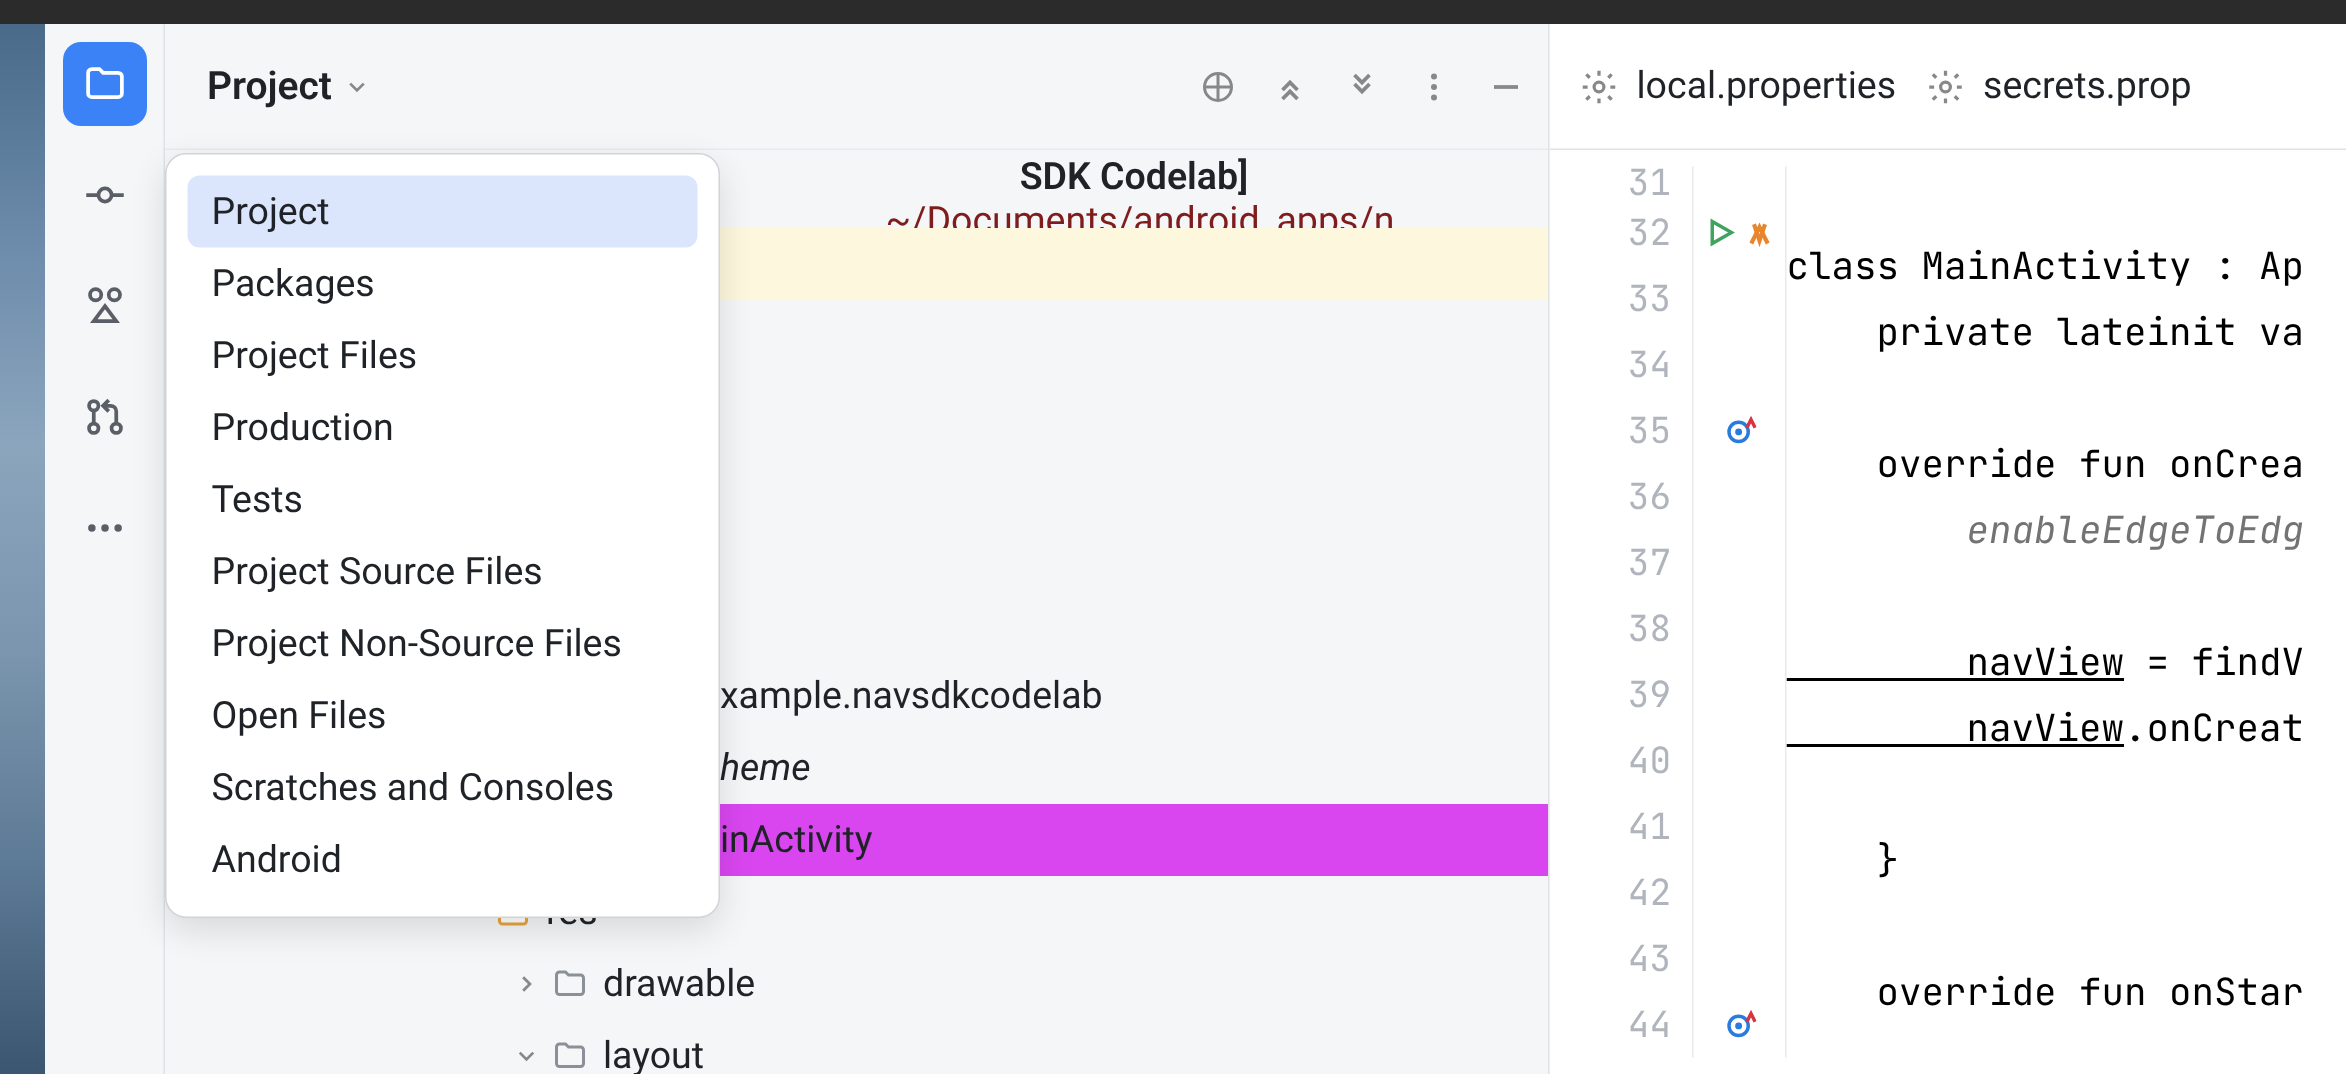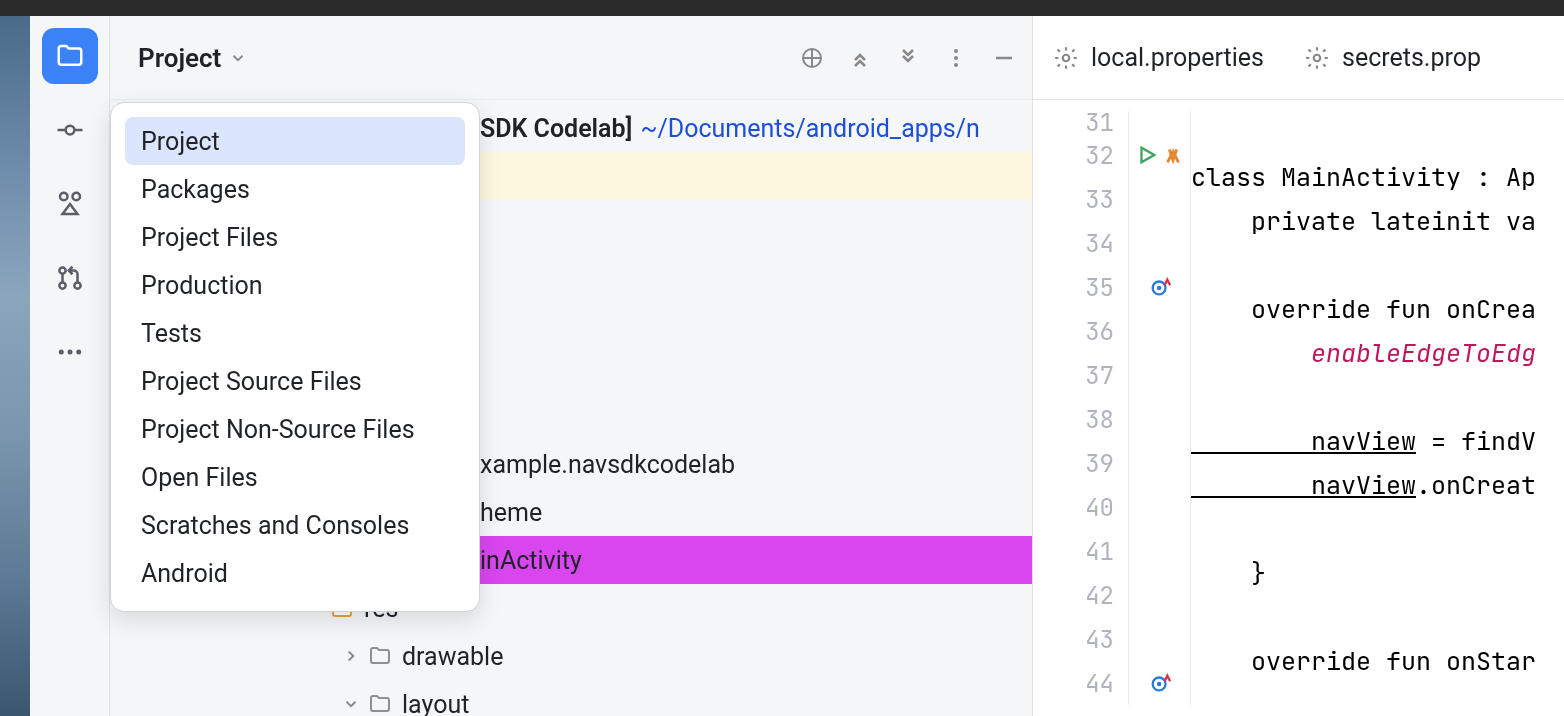--- a/index.html
+++ b/index.html
@@ -89,21 +89,21 @@
 }
 .tree-row {
   height: 48px;
   display: flex;
   align-items: center;
   font-size: 25px;
   color: #1f2328;
   white-space: nowrap;
   overflow: hidden;
 }
-.tree-row .muted { color: #1d4ed8; margin-left: 8px; }
+.tree-row .muted { color: #7f1d1d; margin-left: 8px; }
 .tree-row.highlight-yellow { background: #fdf7dd; }
 .tree-row.selected { background: #d946ef; }
 .tree-arrow {
   width: 18px; height: 18px;
   margin-right: 8px;
   color: #888;
   flex-shrink: 0;
 }
 .tree-icon {
   width: 24px; height: 24px;
@@ -139,21 +139,21 @@
   display: flex;
   flex-direction: column;
   overflow: hidden;
 }
 .editor-tabs {
   height: 84px;
   display: flex;
   align-items: center;
   border-bottom: 1px solid #e0e2e6;
   padding-left: 20px;
-  gap: 40px;
+  gap: 20px;
 }
 .editor-tab {
   display: flex;
   align-items: center;
   gap: 12px;
   font-size: 25px;
   color: #1f2328;
 }
 .editor-tab svg { width: 26px; height: 26px; color: #888; }
 .editor-body {
@@ -195,21 +195,21 @@
   font-size: 25px;
   overflow: hidden;
 }
 .code-line {
   height: 44px;
   display: flex;
   align-items: center;
   white-space: pre;
 }
 .kw { color: #000000; }
-.fi { font-style: italic; color: #be185d; }
+.fi { font-style: italic; color: #737373; }
 .ul { text-decoration: underline; }
 </style>
 </head>
 <body>
 
 <div class="topbar"></div>
 <div class="desktop-strip"></div>
 
 <div class="main-area">
 
@@ -281,34 +281,34 @@
             <circle cx="12" cy="19" r="2"></circle>
           </svg>
         <svg viewBox="0 0 24 24" fill="none" stroke="currentColor" stroke-width="2.5">
             <line x1="4" y1="12" x2="20" y2="12"></line>
           </svg>
       </div>
     </div>
 
     <div class="tree-area">
 
-      <div class="tree-row" style="padding-left:370px;">
+      <div class="tree-row" style="padding-left:370px;flex-direction:column;">
         <span style="font-weight:600">SDK Codelab]</span>
         <span class="muted">~/Documents/android_apps/n</span>
       </div>
       <div class="tree-row highlight-yellow" style="padding-left:370px;"></div>
       <div class="tree-row"></div>
       <div class="tree-row"></div>
       <div class="tree-row"></div>
       <div class="tree-row"></div>
       <div class="tree-row"></div>
       <div class="tree-row" style="padding-left:370px;">
         <span>xample.navsdkcodelab</span>
       </div>
-      <div class="tree-row" style="padding-left:370px;">
+      <div class="tree-row" style="padding-left:370px;font-style:italic;">
         <span>heme</span>
       </div>
       <div class="tree-row selected" style="padding-left:370px;">
         <span>inActivity</span>
       </div>
       <div class="tree-row" style="padding-left:194px;">
         <svg class="tree-arrow" viewBox="0 0 24 24" fill="none" stroke="currentColor" stroke-width="2.5">
             <polyline points="6 9 12 15 18 9"></polyline>
           </svg>
         <svg class="tree-icon" viewBox="0 0 24 24" fill="none">

